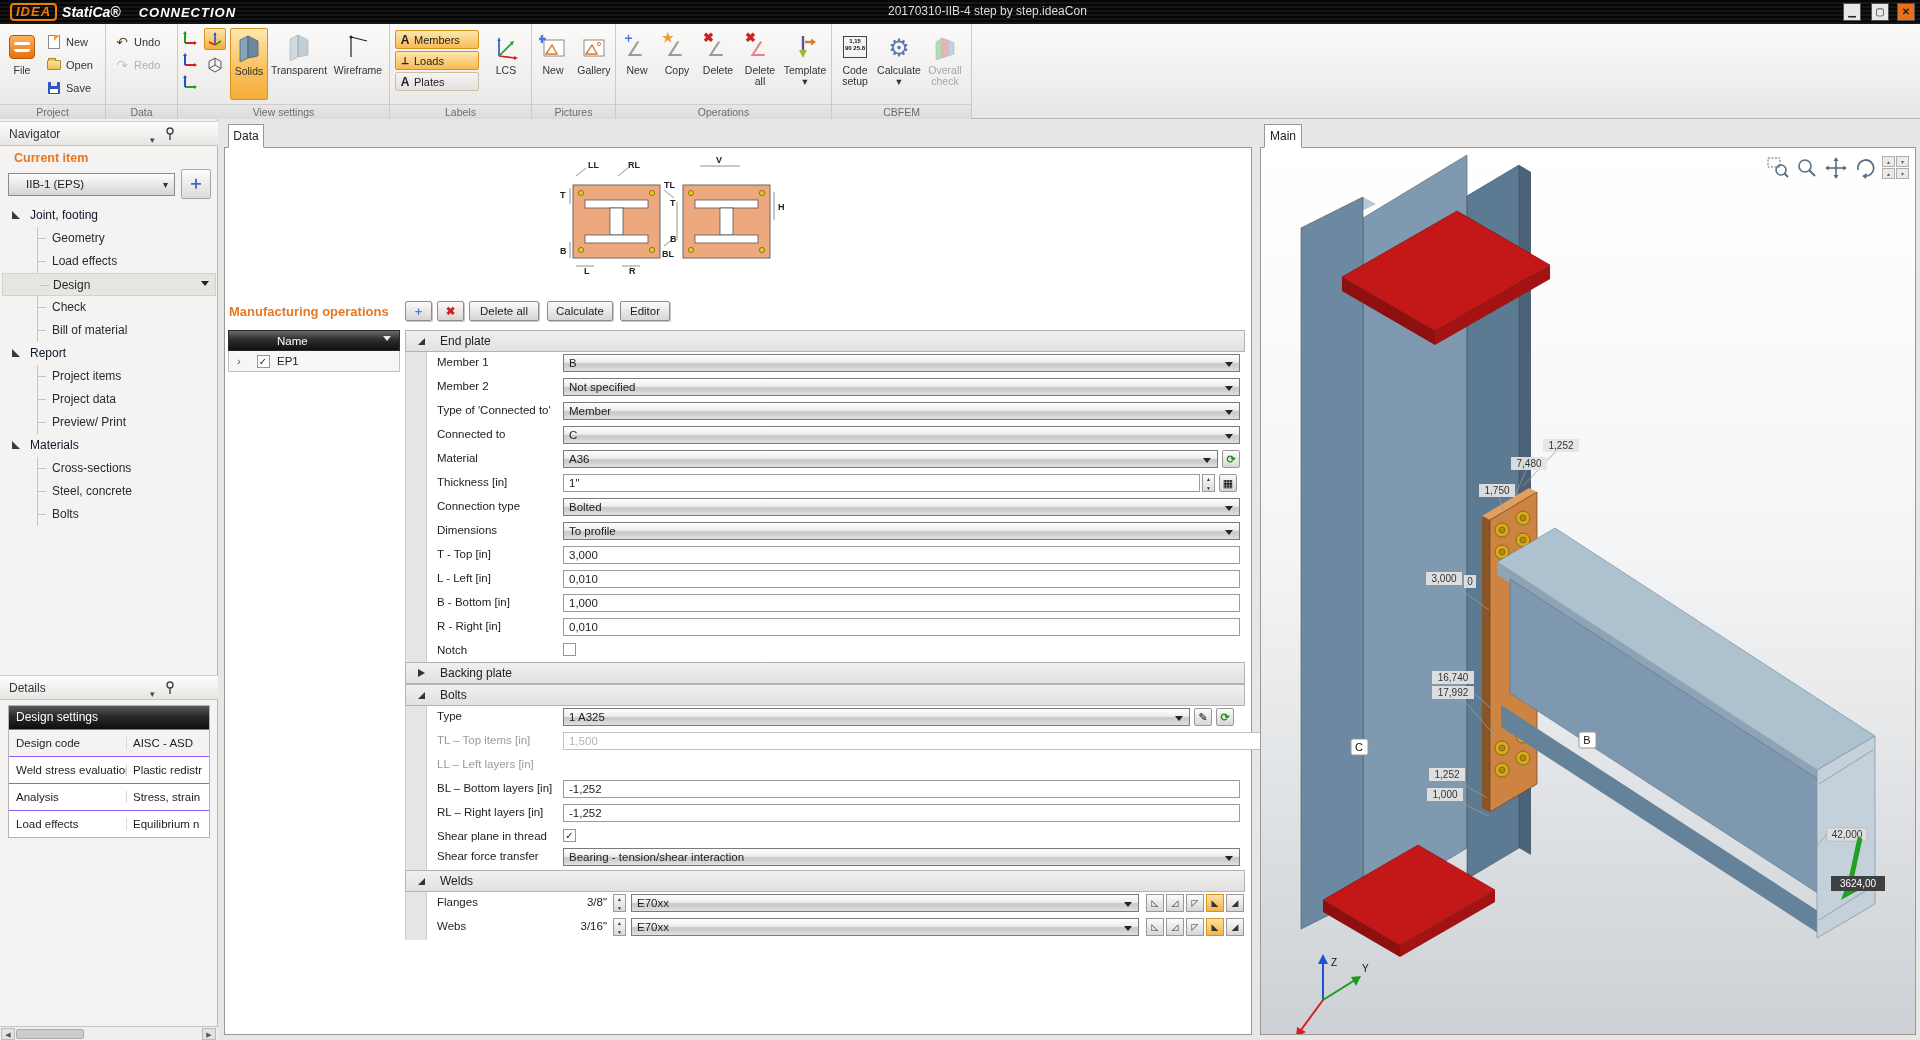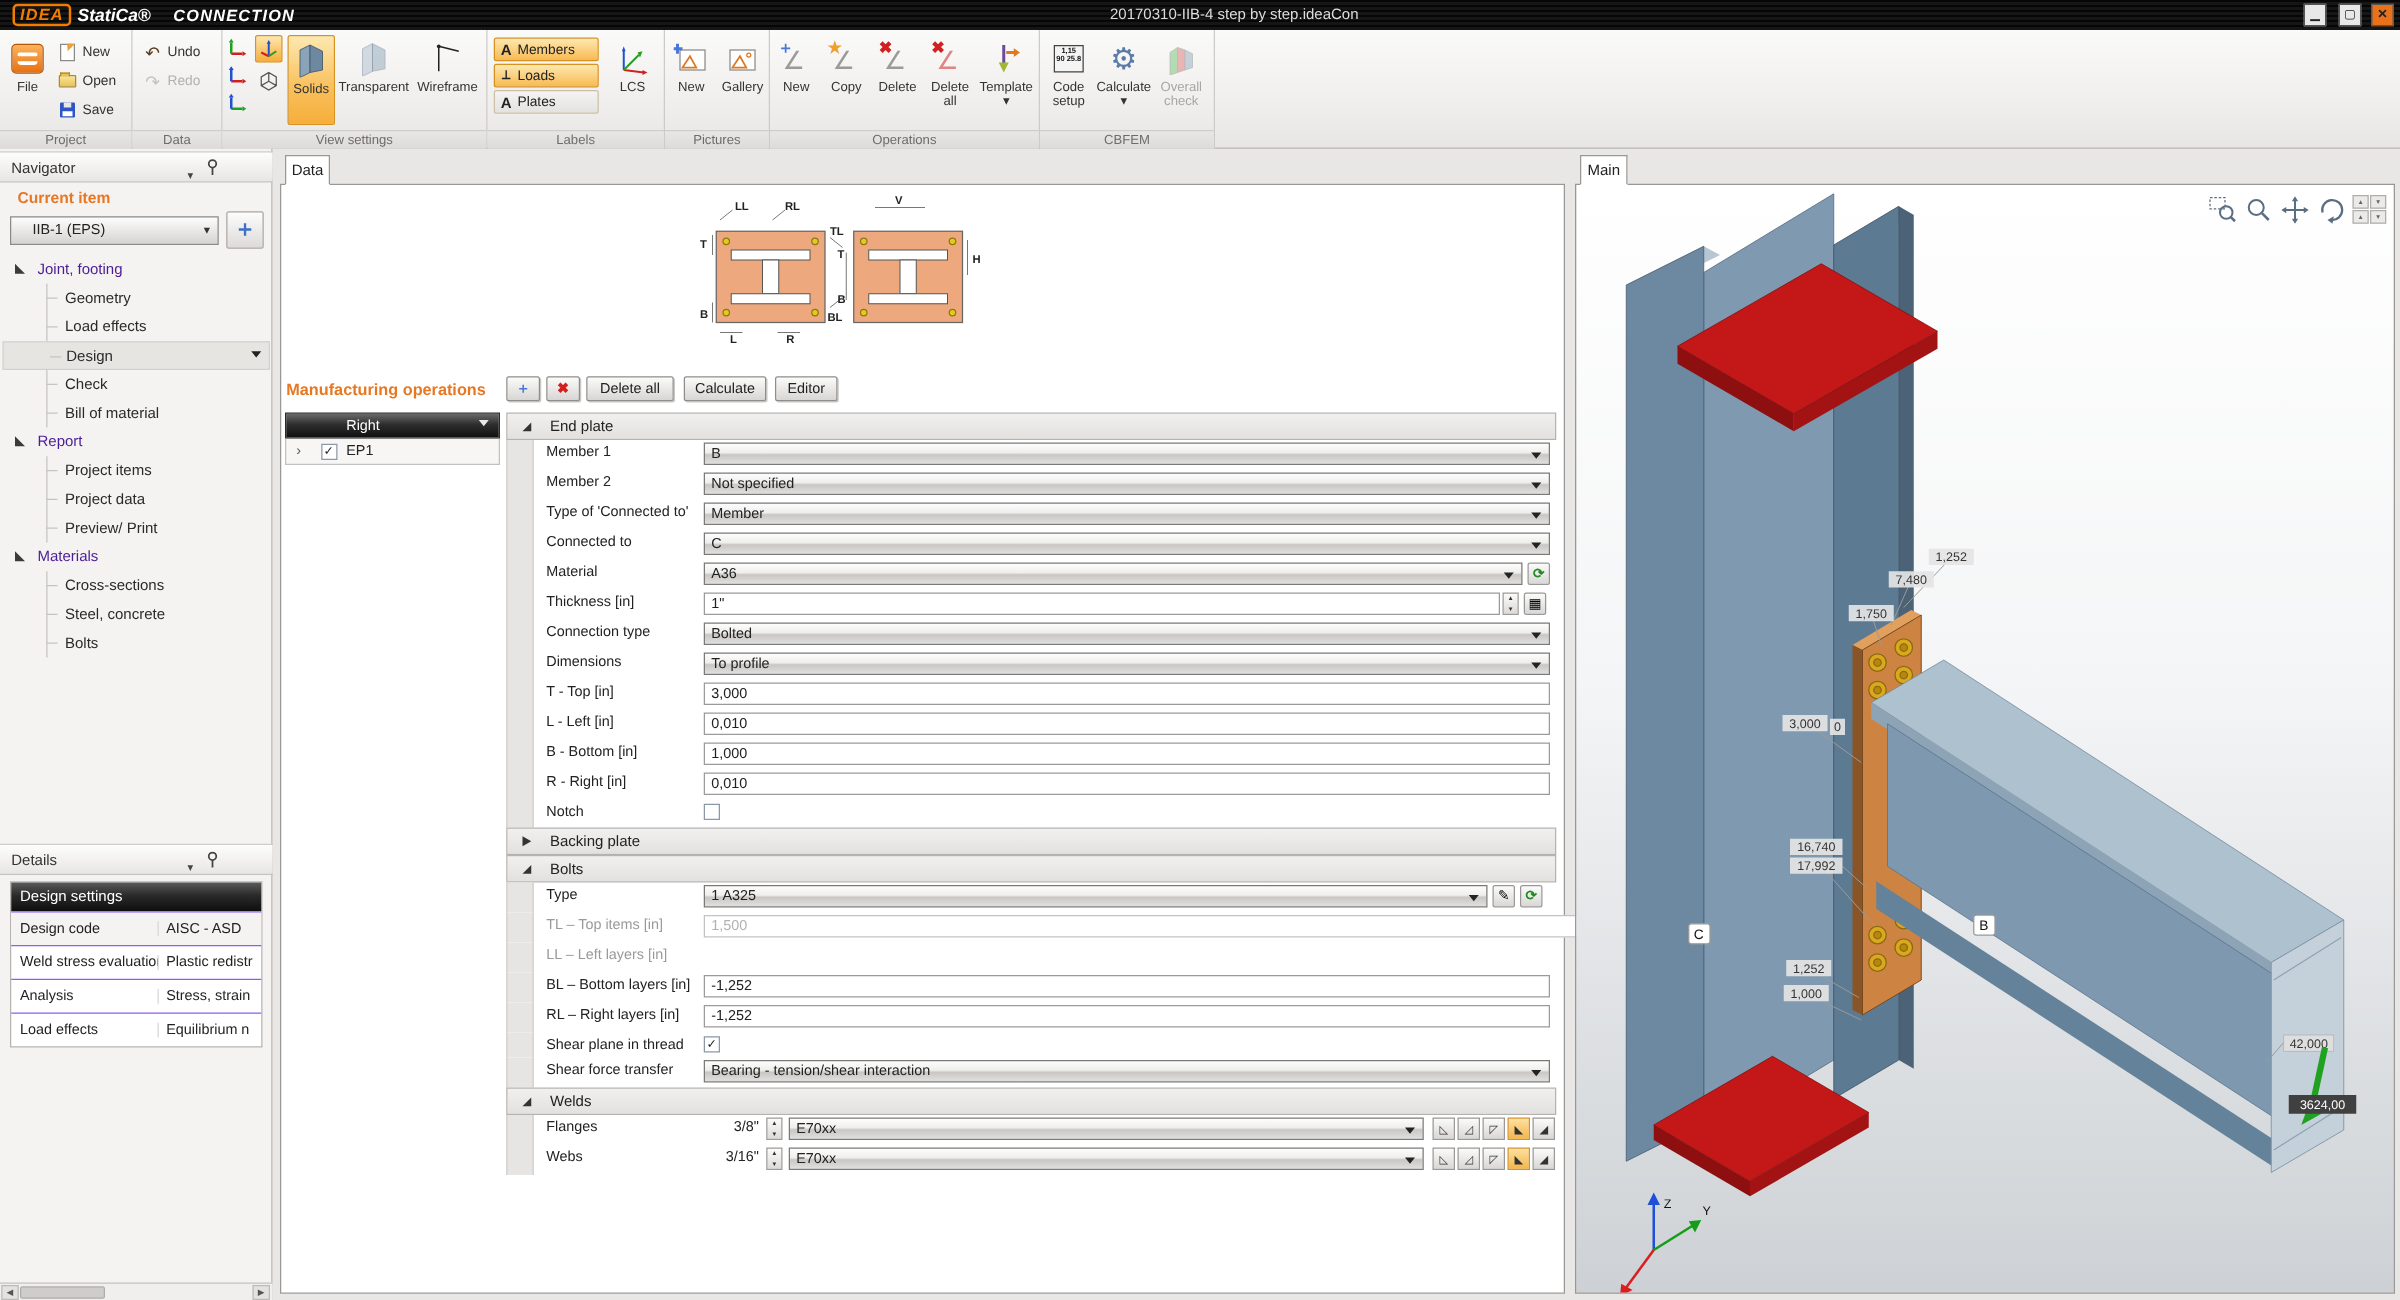--- a/index.html
+++ b/index.html
@@ -45,21 +45,21 @@
 .opweld .badge{position:absolute;left:-2px;top:-3px;font-size:13px;font-weight:bold}
 
 
 .dock{position:absolute;left:0;top:119px;width:218px;height:921px;background:#f4f3f1;border-right:1px solid #b9b7b5}
 .paneheader{position:absolute;left:0;width:218px;height:25px;background:linear-gradient(#fdfdfd,#e8e6e3);border-top:1px solid #cfcdcb;border-bottom:1px solid #c5c3c1;font-size:12px;color:#333;line-height:24px;padding-left:9px}
 .ph-ico{position:absolute;top:6px;font-size:9px;color:#444}
 .orangelabel{position:absolute;color:#e87722;font-weight:bold;font-size:12.5px}
 .navselect{position:absolute;left:8px;top:173px;width:167px;height:23px;background:linear-gradient(#fcfcfc,#d6d4d2);border:1px solid #8a8a8a;font-size:11.5px;color:#222;line-height:21px;padding-left:17px}
 .navselect:after{content:"▾";position:absolute;right:6px;top:0;font-size:10px;color:#333}
 .addbtn{position:absolute;left:181px;top:169px;width:30px;height:30px;background:linear-gradient(#fcfcfc,#dddbd9);border:1px solid #a9a7a5;border-radius:2px;color:#3f6fc4;font-size:18px;font-weight:bold;text-align:center;line-height:27px}
-.treesec{position:absolute;left:0;width:218px;height:23px;font-size:12px;color:#4c1d95;line-height:22px}
+.treesec{position:absolute;left:0;width:218px;height:23px;font-size:12px;color:#0f172a;line-height:22px}
 .treesec .tri{position:absolute;left:12px;top:7px;width:0;height:0;border-left:8px solid #3a3a3a;border-top:8px solid transparent;transform:rotate(0deg)}
 .treesec .tlabel{position:absolute;left:30px}
 .treechild{position:absolute;left:0;width:218px;height:23px;font-size:12px;color:#2a2a2a;line-height:22px}
 .treechild .tlabel{position:absolute;left:52px}
 .treechild:before{content:"";position:absolute;left:37px;top:11px;width:9px;height:1px;background:#c6c4c2}
 .vline{position:absolute;left:37px;width:1px;background:#c6c4c2}
 .treechild.sel{background:#e7e5e2;border:1px solid #d3d1ce;width:214px;left:2px}
 .treechild.sel .tlabel{left:50px}
 
 .dtable{position:absolute;left:8px;top:705px;width:202px;border:1px solid #b5b3b1;background:#fff}
@@ -517,21 +517,21 @@
   <div class="opbtn" style="left:405px;top:301px;width:27px;color:#4a78d8;font-weight:bold">＋</div>
   <div class="opbtn" style="left:437px;top:301px;width:27px;color:#d02020;font-weight:bold">✖</div>
   <div class="opbtn" style="left:469px;top:301px;width:70px">Delete all</div>
   <div class="opbtn" style="left:547px;top:301px;width:66px">Calculate</div>
   <div class="opbtn" style="left:620px;top:301px;width:50px">Editor</div>
 
   <div class="grid">
     <div class="gridhead">
       <span style="width:20px"></span>
         <span style="width:28px"></span>
-      <span>Right</span>
+      <span>Name</span>
       <span class="funnel"></span>
     </div>
     <div class="gridrow">
       <span style="width:20px;text-align:center;color:#555">›</span>
       <span style="width:28px;display:flex;justify-content:center">
           <span class="chk">✓</span>
         </span>
       <span>EP1</span>
     </div>
   </div>

